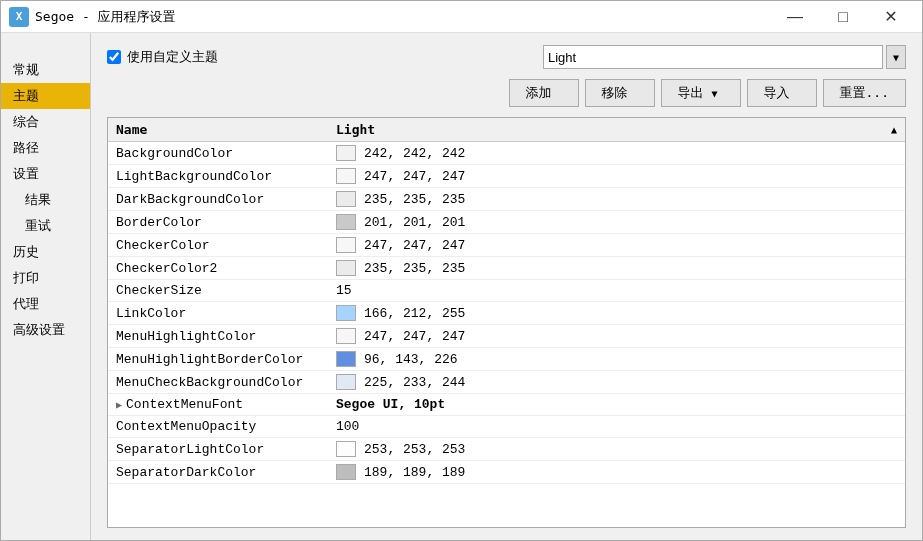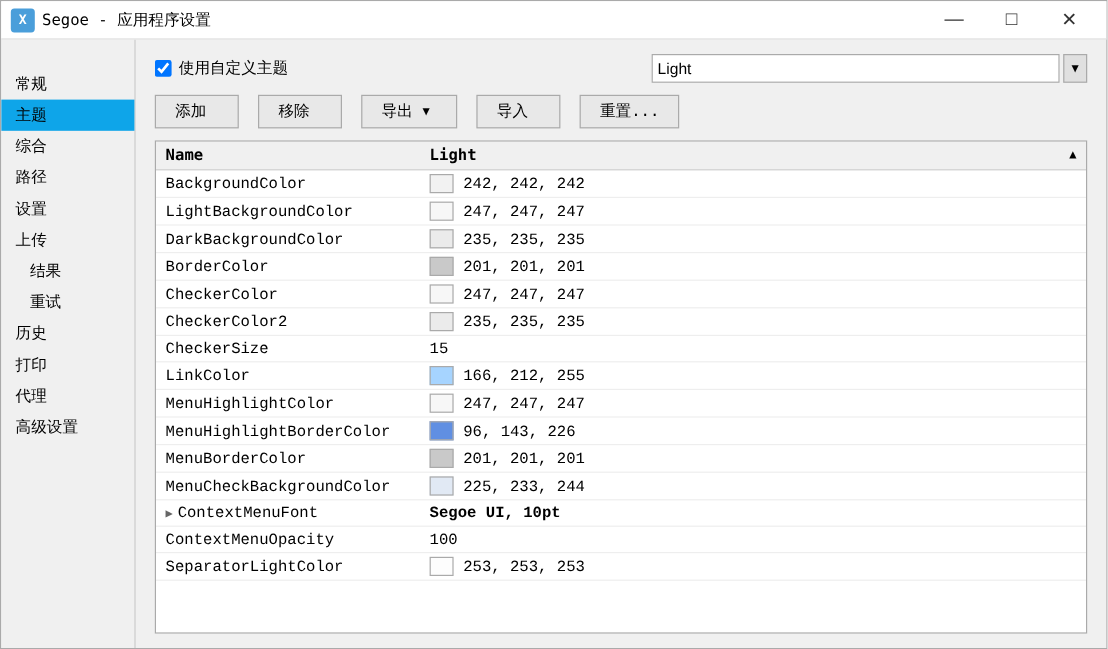--- a/index.html
+++ b/index.html
@@ -61,34 +61,34 @@
       justify-content: center;
       font-size: 16px;
       color: #333;
     }
     .content {
       display: flex;
       flex: 1;
       overflow: hidden;
     }
     .sidebar {
-      width: 112px;
+      width: 90px;
       background: #f0f0f0;
       border-right: 1px solid #ccc;
       padding: 24px 0;
       flex-shrink: 0;
     }
     .sidebar-item {
       padding: 4px 12px;
       cursor: pointer;
       font-size: 13px;
       color: #000;
     }
     .sidebar-item.active {
-      background: #0ea5e9;
+      background: #eab308;
     }
     .sidebar-item.sub {
       padding-left: 24px;
     }
     .main {
       flex: 1;
       padding: 12px 16px;
       display: flex;
       flex-direction: column;
       overflow: hidden;
@@ -133,22 +133,23 @@
       border: 1px solid #aaa;
       display: flex;
       align-items: center;
       justify-content: center;
       cursor: pointer;
       font-size: 10px;
       margin-left: -1px;
     }
     .toolbar {
       display: flex;
-      gap: 16px;
+      gap: 6px;
       margin-bottom: 10px;
+      justify-content: flex-end;
     }
     .btn {
       height: 28px;
       padding: 0 16px;
       background: #e8e8e8;
       border: 1px solid #aaa;
       cursor: pointer;
       font-size: 13px;
       font-family: inherit;
       display: flex;
@@ -258,21 +259,20 @@
   </div>
 
   <div class="content">
 
     <div class="sidebar" id="sidebar">
         <div class="sidebar-item">常规</div>
         <div class="sidebar-item active">主题</div>
         <div class="sidebar-item">综合</div>
         <div class="sidebar-item">路径</div>
         <div class="sidebar-item">设置</div>
-        <div class="sidebar-item">上传</div>
         <div class="sidebar-item sub">结果</div>
         <div class="sidebar-item sub">重试</div>
         <div class="sidebar-item">历史</div>
         <div class="sidebar-item">打印</div>
         <div class="sidebar-item">代理</div>
         <div class="sidebar-item">高级设置</div>
       </div>
 
     <div class="main">
 
@@ -395,29 +395,20 @@
               <tr>
                 <td><span>MenuHighlightBorderColor</span></td>
                 <td>
                   <div class="color-cell">
                     <div class="color-swatch" style="background-color: rgb(96, 143, 226);"></div>
                     <span>96,  143,  226</span>
                   </div>
                 </td>
               </tr>
               <tr>
-                <td><span>MenuBorderColor</span></td>
-                <td>
-                  <div class="color-cell">
-                    <div class="color-swatch" style="background-color: rgb(201, 201, 201);"></div>
-                    <span>201,  201,  201</span>
-                  </div>
-                </td>
-              </tr>
-              <tr>
                 <td><span>MenuCheckBackgroundColor</span></td>
                 <td>
                   <div class="color-cell">
                     <div class="color-swatch" style="background-color: rgb(225, 233, 244);"></div>
                     <span>225,  233,  244</span>
                   </div>
                 </td>
               </tr>
               <tr>
                 <td><span style="margin-right: 4px; color: rgb(102, 102, 102); font-size: 10px;">▶</span><span>ContextMenuFont</span></td>
@@ -426,20 +417,29 @@
               <tr>
                 <td><span>ContextMenuOpacity</span></td>
                 <td>100</td>
               </tr>
               <tr>
                 <td><span>SeparatorLightColor</span></td>
                 <td>
                   <div class="color-cell">
                     <div class="color-swatch" style="background-color: rgb(253, 253, 253);"></div>
                     <span>253,  253,  253</span>
+                  </div>
+                </td>
+              </tr>
+              <tr>
+                <td><span>SeparatorDarkColor</span></td>
+                <td>
+                  <div class="color-cell">
+                    <div class="color-swatch" style="background-color: rgb(189, 189, 189);"></div>
+                    <span>189,  189,  189</span>
                   </div>
                 </td>
               </tr>
             </tbody>
         </table>
       </div>
     </div>
   </div>
 </div>
 

